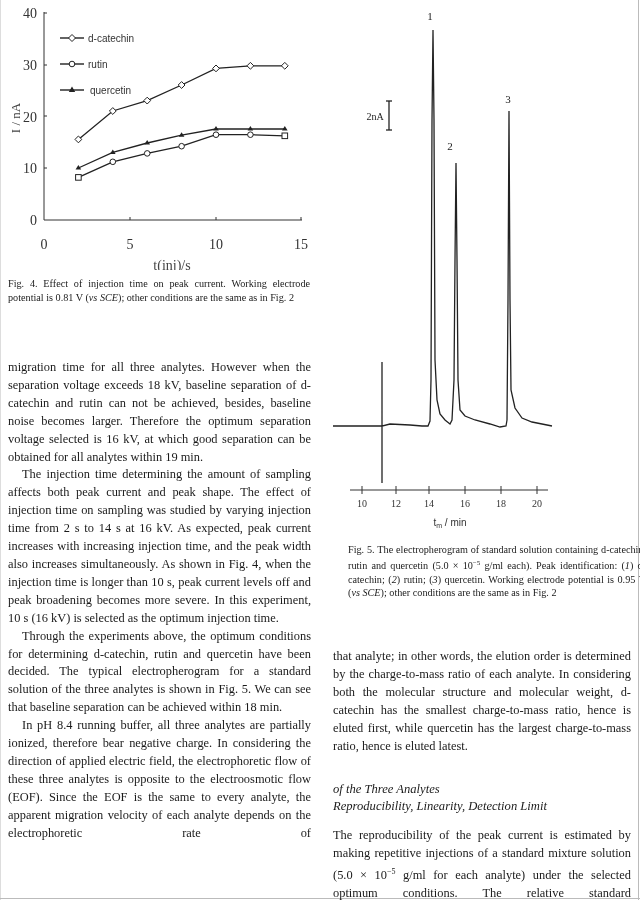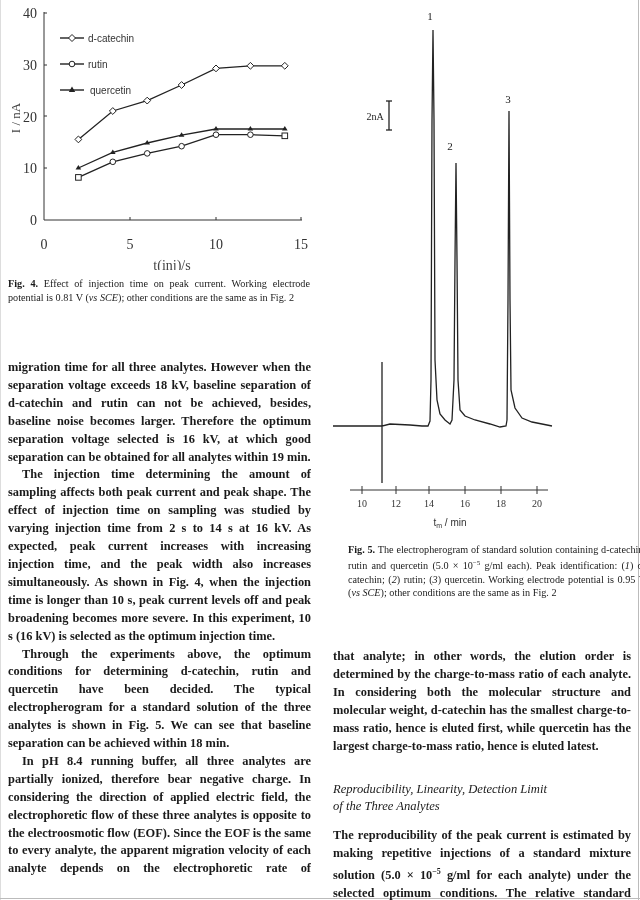--- a/index.html
+++ b/index.html
@@ -2,23 +2,23 @@
 <html><head>
 <meta charset="utf-8">
 <style>
   html, body { margin:0; padding:0; }
   body { width:640px; height:900px; background:#fff; position:relative; overflow:hidden;
          font-family:"Liberation Serif", serif; color:#1a1a1a; }
   .abs { position:absolute; }
   svg text { font-family:"Liberation Serif", serif; }
   .sans { font-family:"Liberation Sans", sans-serif; }
   .caption { font-size:10.2px; line-height:13.6px; text-align:justify; }
-  .caption b { font-weight:bold; }
+  .caption b { font-weight:normal; }
   .body-text { font-size:12.4px; line-height:17.9px; text-align:justify; }
-  .body-text p { margin:0;font-weight:bold; }
+  .body-text p { margin:0; }
   .body-text p.indent { text-indent:14px; }
   .body-text p.last { text-align-last:left; }
   .heading { font-style:italic; font-size:12.6px; line-height:17px; }
   .border-right { position:absolute; left:638px; top:0; width:1px; height:900px; background:#bbb; }
   .border-left { position:absolute; left:0; top:0; width:1px; height:900px; background:#ddd; }
   .border-bottom { position:absolute; left:0; top:898px; width:640px; height:1px; background:#bbb; }
 </style>
 </head>
 <body>
 
@@ -159,17 +159,17 @@
 <div class="abs body-text" style="left:8px;top:359px;width:303px;">
   <p class="last">migration time for all three analytes. However when the separation voltage exceeds 18 kV, baseline separation of d-catechin and rutin can not be achieved, besides, baseline noise becomes larger. Therefore the optimum separation voltage selected is 16 kV, at which good separation can be obtained for all analytes within 19 min.</p>
   <p class="indent last">The injection time determining the amount of sampling affects both peak current and peak shape. The effect of injection time on sampling was studied by varying injection time from 2 s to 14 s at 16 kV. As expected, peak current increases with increasing injection time, and the peak width also increases simultaneously. As shown in Fig. 4, when the injection time is longer than 10 s, peak current levels off and peak broadening becomes more severe. In this experiment, 10 s (16 kV) is selected as the optimum injection time.</p>
   <p class="indent last">Through the experiments above, the optimum conditions for determining d-catechin, rutin and quercetin have been decided. The typical electropherogram for a standard solution of the three analytes is shown in Fig. 5. We can see that baseline separation can be achieved within 18 min.</p>
   <p class="indent" style="text-align-last:justify">In pH 8.4 running buffer, all three analytes are partially ionized, therefore bear negative charge. In considering the direction of applied electric field, the electrophoretic flow of these three analytes is opposite to the electroosmotic flow (EOF). Since the EOF is the same to every analyte, the apparent migration velocity of each analyte depends on the electrophoretic rate of</p>
 </div>
 
 <div class="abs body-text" style="left:333px;top:648px;width:298px;">
   <p class="last">that analyte; in other words, the elution order is determined by the charge-to-mass ratio of each analyte. In considering both the molecular structure and molecular weight, d-catechin has the smallest charge-to-mass ratio, hence is eluted first, while quercetin has the largest charge-to-mass ratio, hence is eluted latest.</p>
   <div class="heading" style="margin-top:26px;">
+    <div>of the Three Analytes</div>
     <div>Reproducibility, Linearity, Detection Limit</div>
-    <div>of the Three Analytes</div>
   </div>
   <p style="margin-top:12px;text-align-last:justify"><span>The reproducibility of the peak current is estimated by making repetitive injections of a standard mixture solution (5.0 × 10</span><sup style="font-size:8px">−5</sup><span> g/ml for each analyte) under the selected optimum conditions. The relative standard</span></p>
 </div>
 
 </body></html>

